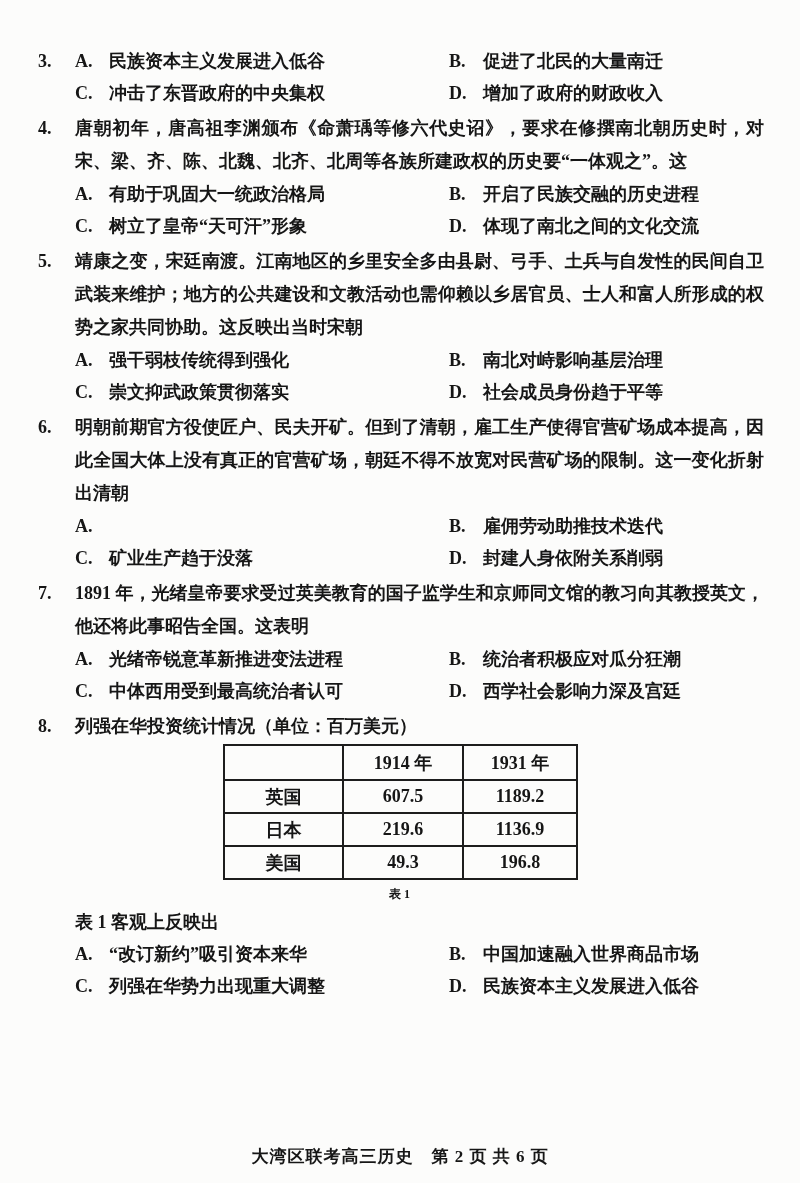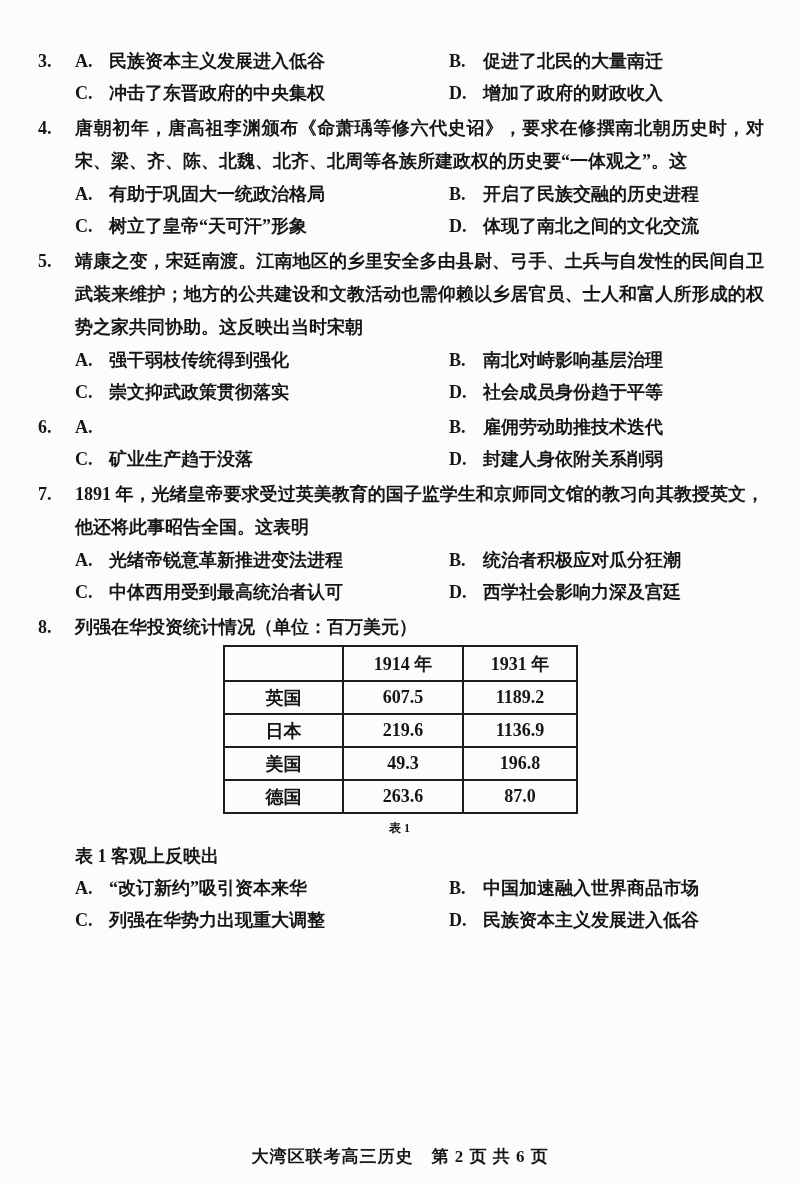--- a/index.html
+++ b/index.html
@@ -137,20 +137,21 @@
           <span class="opt-label">D.</span>
           <span>社会成员身份趋于平等</span>
         </div>
       </div>
     </div>
   </div>
 
   <div class="q">
     <span class="qnum">6.</span>
     <div class="qbody">
+      <div class="stem">明朝前期官方役使匠户、民夫开矿。但到了清朝，雇工生产使得官营矿场成本提高，因此全国大体上没有真正的官营矿场，朝廷不得不放宽对民营矿场的限制。这一变化折射出清朝</div>
       <div class="opts">
         <div class="opt">
           <span class="opt-label">A.</span>
         </div>
         <div class="opt">
           <span class="opt-label">B.</span>
           <span>雇佣劳动助推技术迭代</span>
         </div>
         <div class="opt">
           <span class="opt-label">C.</span>
@@ -215,25 +216,20 @@
           <tr>
             <td>日本</td>
             <td>219.6</td>
             <td>1136.9</td>
           </tr>
           <tr>
             <td>美国</td>
             <td>49.3</td>
             <td>196.8</td>
           </tr>
-          <tr>
-            <td>德国</td>
-            <td>263.6</td>
-            <td>87.0</td>
-          </tr>
         </tbody>
           </table>
         <div class="tcap">表 1</div>
       </div>
 
       <div class="stem2">表 1 客观上反映出</div>
       <div class="opts">
         <div class="opt">
           <span class="opt-label">A.</span>
           <span>“改订新约”吸引资本来华</span>

